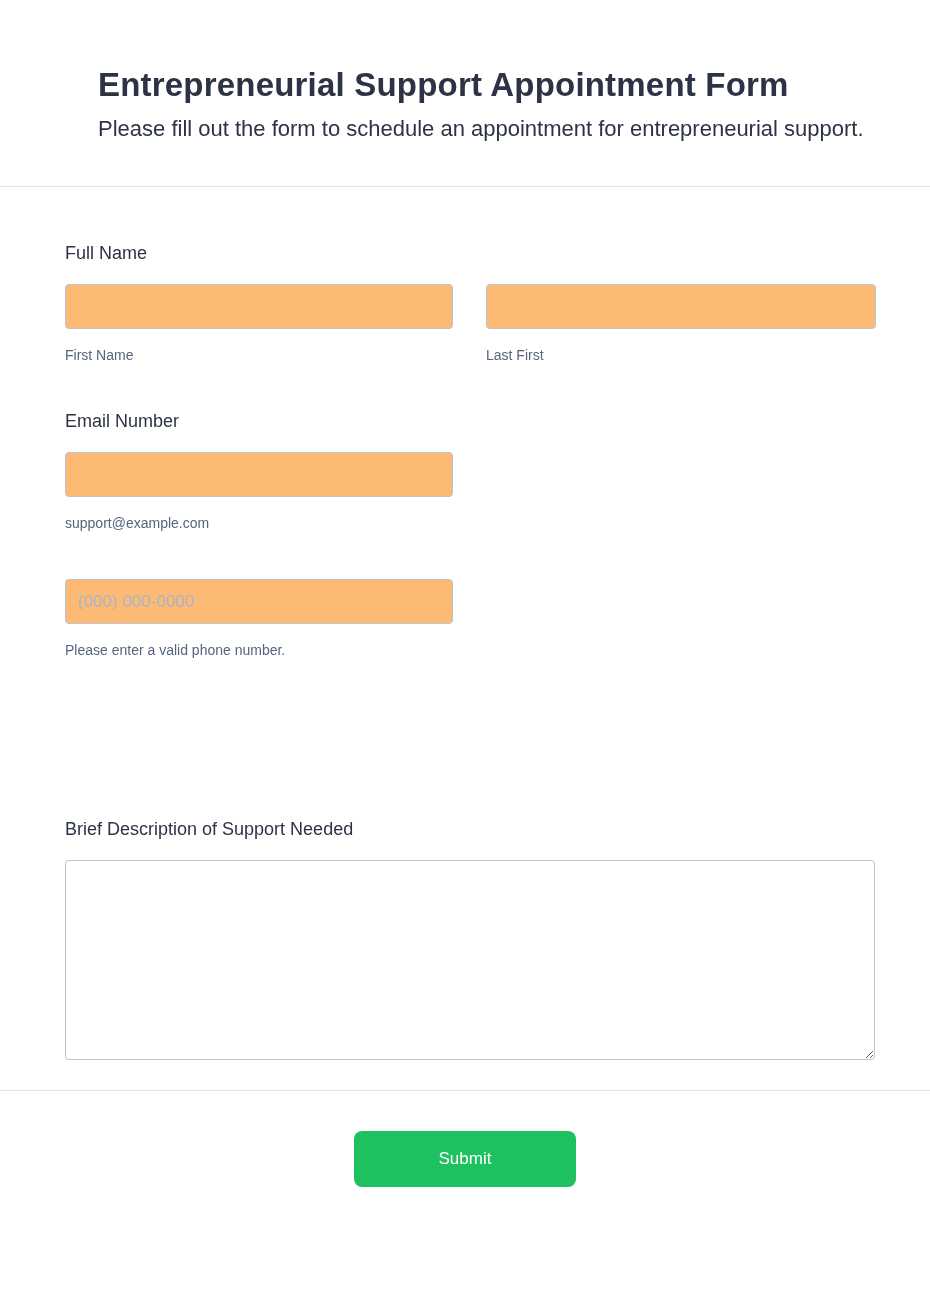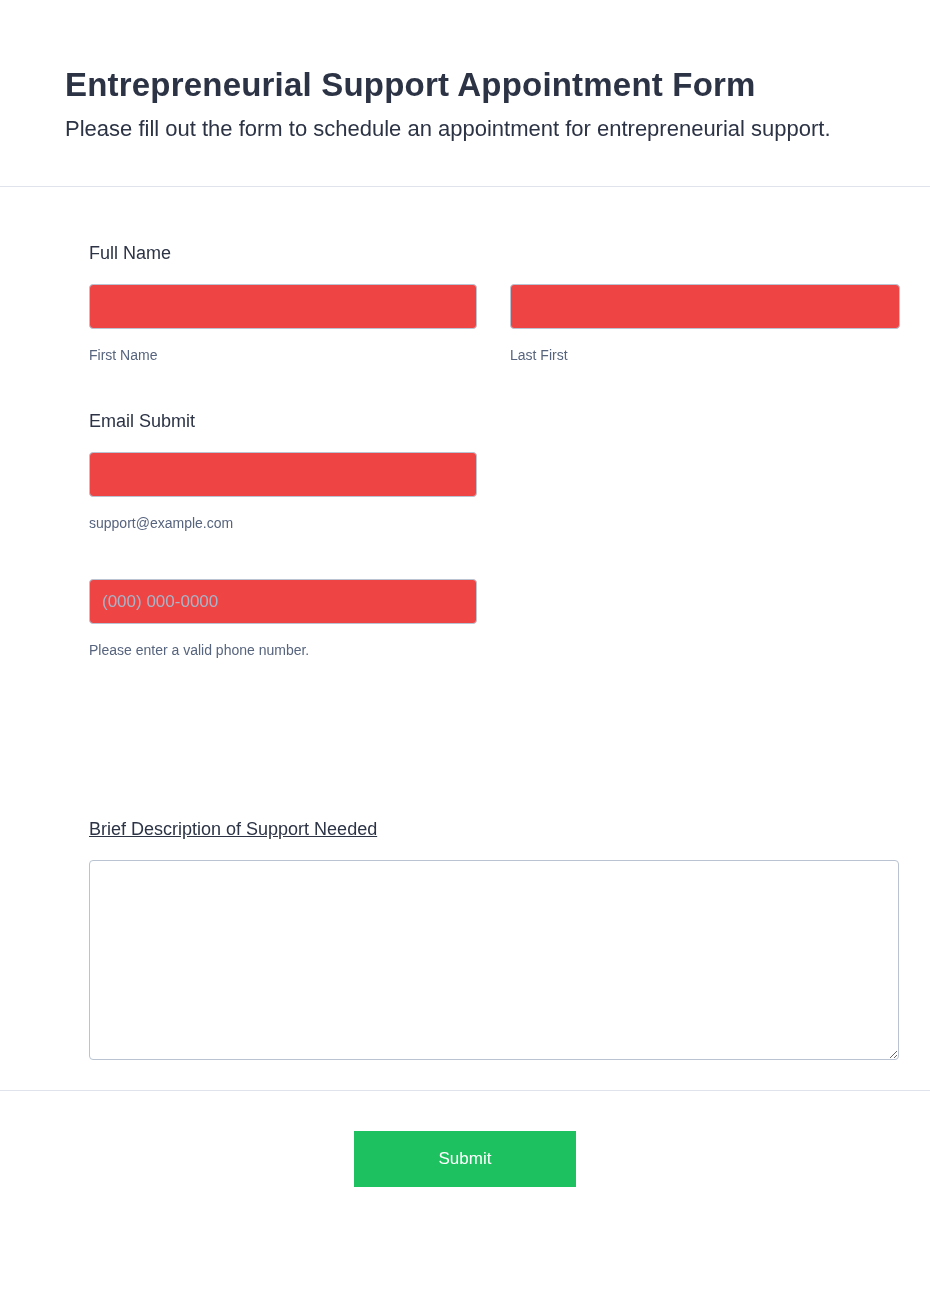--- a/index.html
+++ b/index.html
@@ -8,21 +8,21 @@
     width: 930px;
     min-height: 1307px;
     margin: 0 auto;
     font-family: "Liberation Sans", sans-serif;
     color: var(--label, #2c3345);
     background: #ffffff;
   }
   .form-card { width: 930px; background: #ffffff; }
 
   
-  .form-header { padding: 57px 65px 0 65px; }
+  .form-header { padding: 57px 65px 0 98px; }
   .form-title {
     font-size: 33px;
     line-height: 56px;
     font-weight: 700;
     color: var(--heading, #2c3345);
     letter-spacing: 0.2px;
   }
   .form-subtitle {
     margin-top: 3px;
     font-size: 22px;
@@ -30,60 +30,60 @@
     color: var(--heading, #2c3345);
   }
   .header-divider {
     margin-top: 45px;
     border: none;
     border-top: 1px solid var(--divider, #e0e2ec);
     width: 100%;
   }
 
   
-  .form-body { padding: 56px 65px 0 65px; margin-left: 24px; }
+  .form-body { padding: 56px 65px 0 65px; }
   .field { margin-bottom: 47px; }
   .field-label {
     display: block;
     font-size: 18px;
     line-height: 21px;
     font-weight: 400;
     color: var(--label, #2c3345);
     margin-bottom: 20px;
   }
   .text-input {
     display: block;
     width: 388px;
     height: 45px;
     padding: 0 12px;
     font-family: "Liberation Sans", sans-serif;
     font-size: 17px;
     color: var(--label, #2c3345);
-    background: #ef4444;
+    background: #fdba74;
     border: 1px solid var(--input-border, #b9c3d1);
     border-radius: 4px;
     outline: none;
   }
   .text-input::placeholder { color: var(--placeholder, #a8b4c8); opacity: 1; }
   .sublabel {
     display: block;
     margin-top: 18px;
     font-size: 14px;
     line-height: 17px;
     color: var(--sublabel, #57647e);
   }
   .name-row { display: flex; gap: 33px; align-items: flex-end; }
   .name-col { width: 388px; }
   .name-col.last { width: 390px; }
   .name-col.last .text-input { width: 390px; }
 
   .field.phone { margin-bottom: 50px; }
   .field.appointment { margin-bottom: 0; }
   .appointment-widget-area { height: 45px; }
-  .field.description { margin-top: 65px; margin-bottom: 0; text-decoration: underline; }
+  .field.description { margin-top: 65px; margin-bottom: 0; }
   .description-textarea {
     display: block;
     width: 810px;
     height: 200px;
     padding: 10px 12px;
     font-family: "Liberation Sans", sans-serif;
     font-size: 17px;
     color: var(--label, #2c3345);
     border: 1px solid var(--input-border, #b9c3d1);
     border-radius: 4px;
@@ -106,21 +106,21 @@
   }
   .submit-button {
     width: 222px;
     height: 56px;
     background: var(--submit-bg, #1ec15f);
     color: var(--submit-text, #ffffff);
     font-family: "Liberation Sans", sans-serif;
     font-size: 17px;
     font-weight: 500;
     border: none;
-    border-radius: 0;
+    border-radius: 8px;
     cursor: pointer;
   }
 </style>
 </head>
 <body>
 
 <div class="form-card">
 
   <div class="form-header">
     <h1 class="form-title">Entrepreneurial Support Appointment Form</h1>
@@ -138,21 +138,21 @@
           <span class="sublabel">First Name</span>
         </div>
         <div class="name-col last">
           <input type="text" class="text-input" value="" style="">
           <span class="sublabel">Last First</span>
         </div>
       </div>
     </div>
 
     <div class="field">
-      <label class="field-label">Email Submit</label>
+      <label class="field-label">Email Number</label>
       <input type="text" class="text-input" value="" style="">
       <span class="sublabel">support@example.com</span>
     </div>
 
     <div class="field phone">
       <input type="text" class="text-input" placeholder="(000) 000-0000" style="">
       <span class="sublabel">Please enter a valid phone number.</span>
     </div>
 
     <div class="field appointment">

